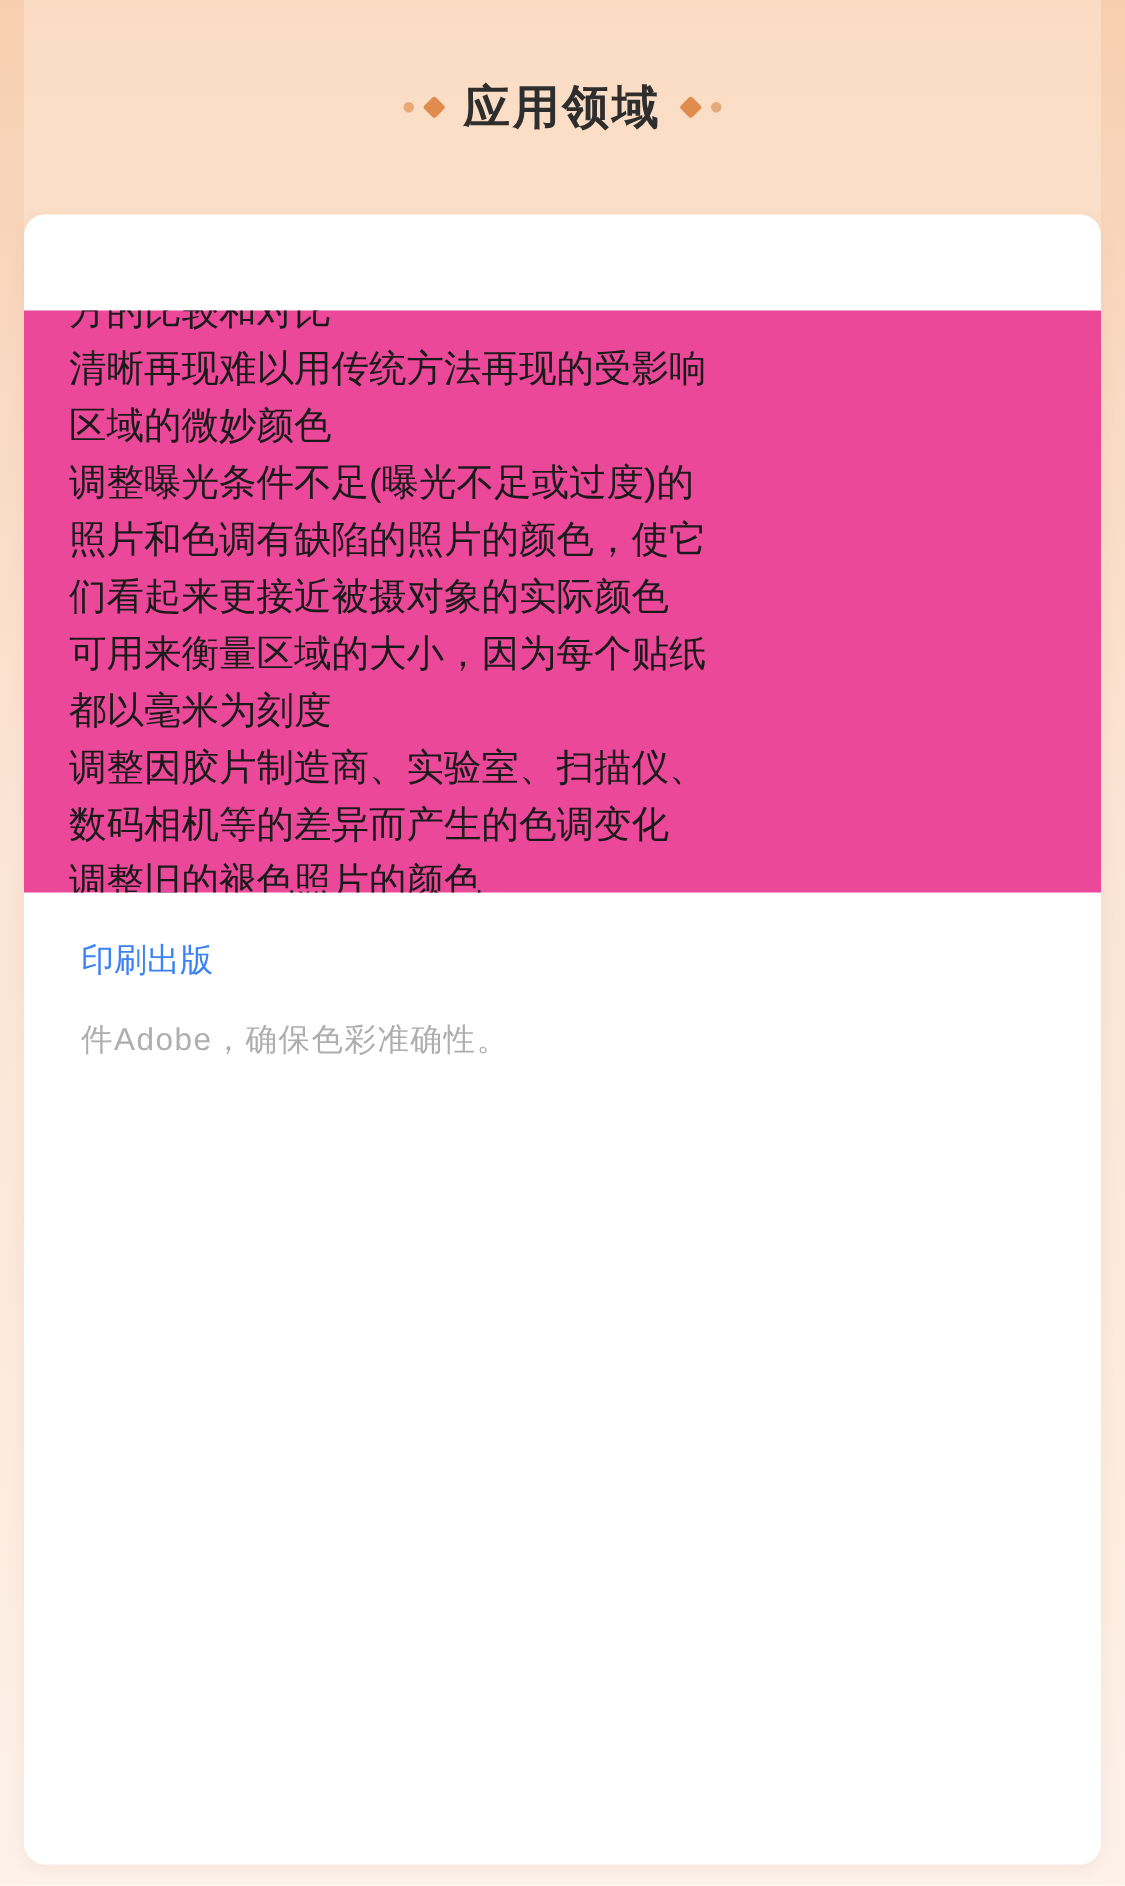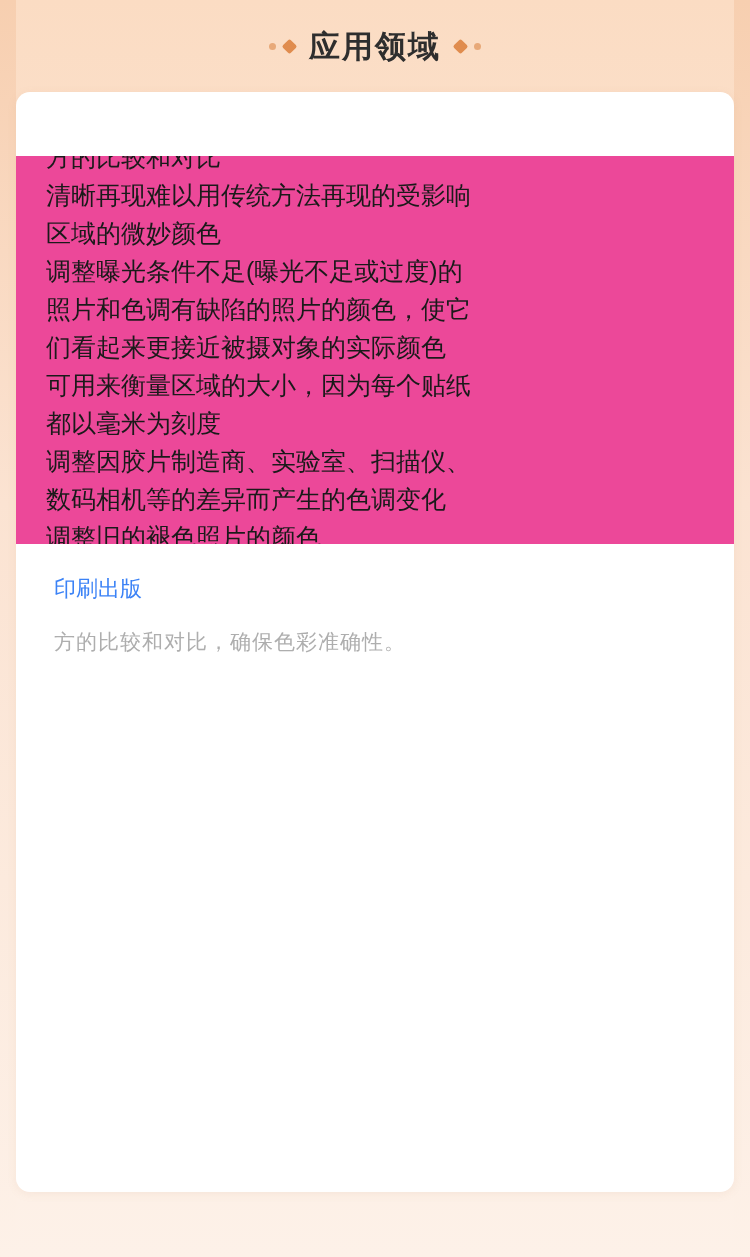--- a/index.html
+++ b/index.html
@@ -35,21 +35,21 @@
   .page::after {
     content: "";
     position: absolute;
     right: 0; top: 0; bottom: 0;
     width: 16px;
     background: linear-gradient(180deg, #f7cfb0 0%, #fbe3d2 40%, #fdf1e8 100%);
   }
 
   .header {
     position: relative;
-    height: 92px;
+    height: 143px;
     display: flex;
     align-items: center;
     justify-content: center;
     z-index: 2;
   }
 
   .header-inner {
     display: flex;
     align-items: center;
     gap: 14px;
@@ -190,17 +190,17 @@
 们看起来更接近被摄对象的实际颜色
 可用来衡量区域的大小，因为每个贴纸
 都以毫米为刻度
 调整因胶片制造商、实验室、扫描仪、
 数码相机等的差异而产生的色调变化
 调整旧的褪色照片的颜色
 使图像管理更加方便，因为您可以对照
 片进行数字化调整参调到一定程度</div>
       </div>
       <div class="section-title light">印刷出版</div>
-      <div class="section-desc">方的比较和对比，确保色彩准确性。</div>
+      <div class="section-desc">件Adobe，确保色彩准确性。</div>
     </div>
 
   </div>
 </div>
 
 </body></html>

